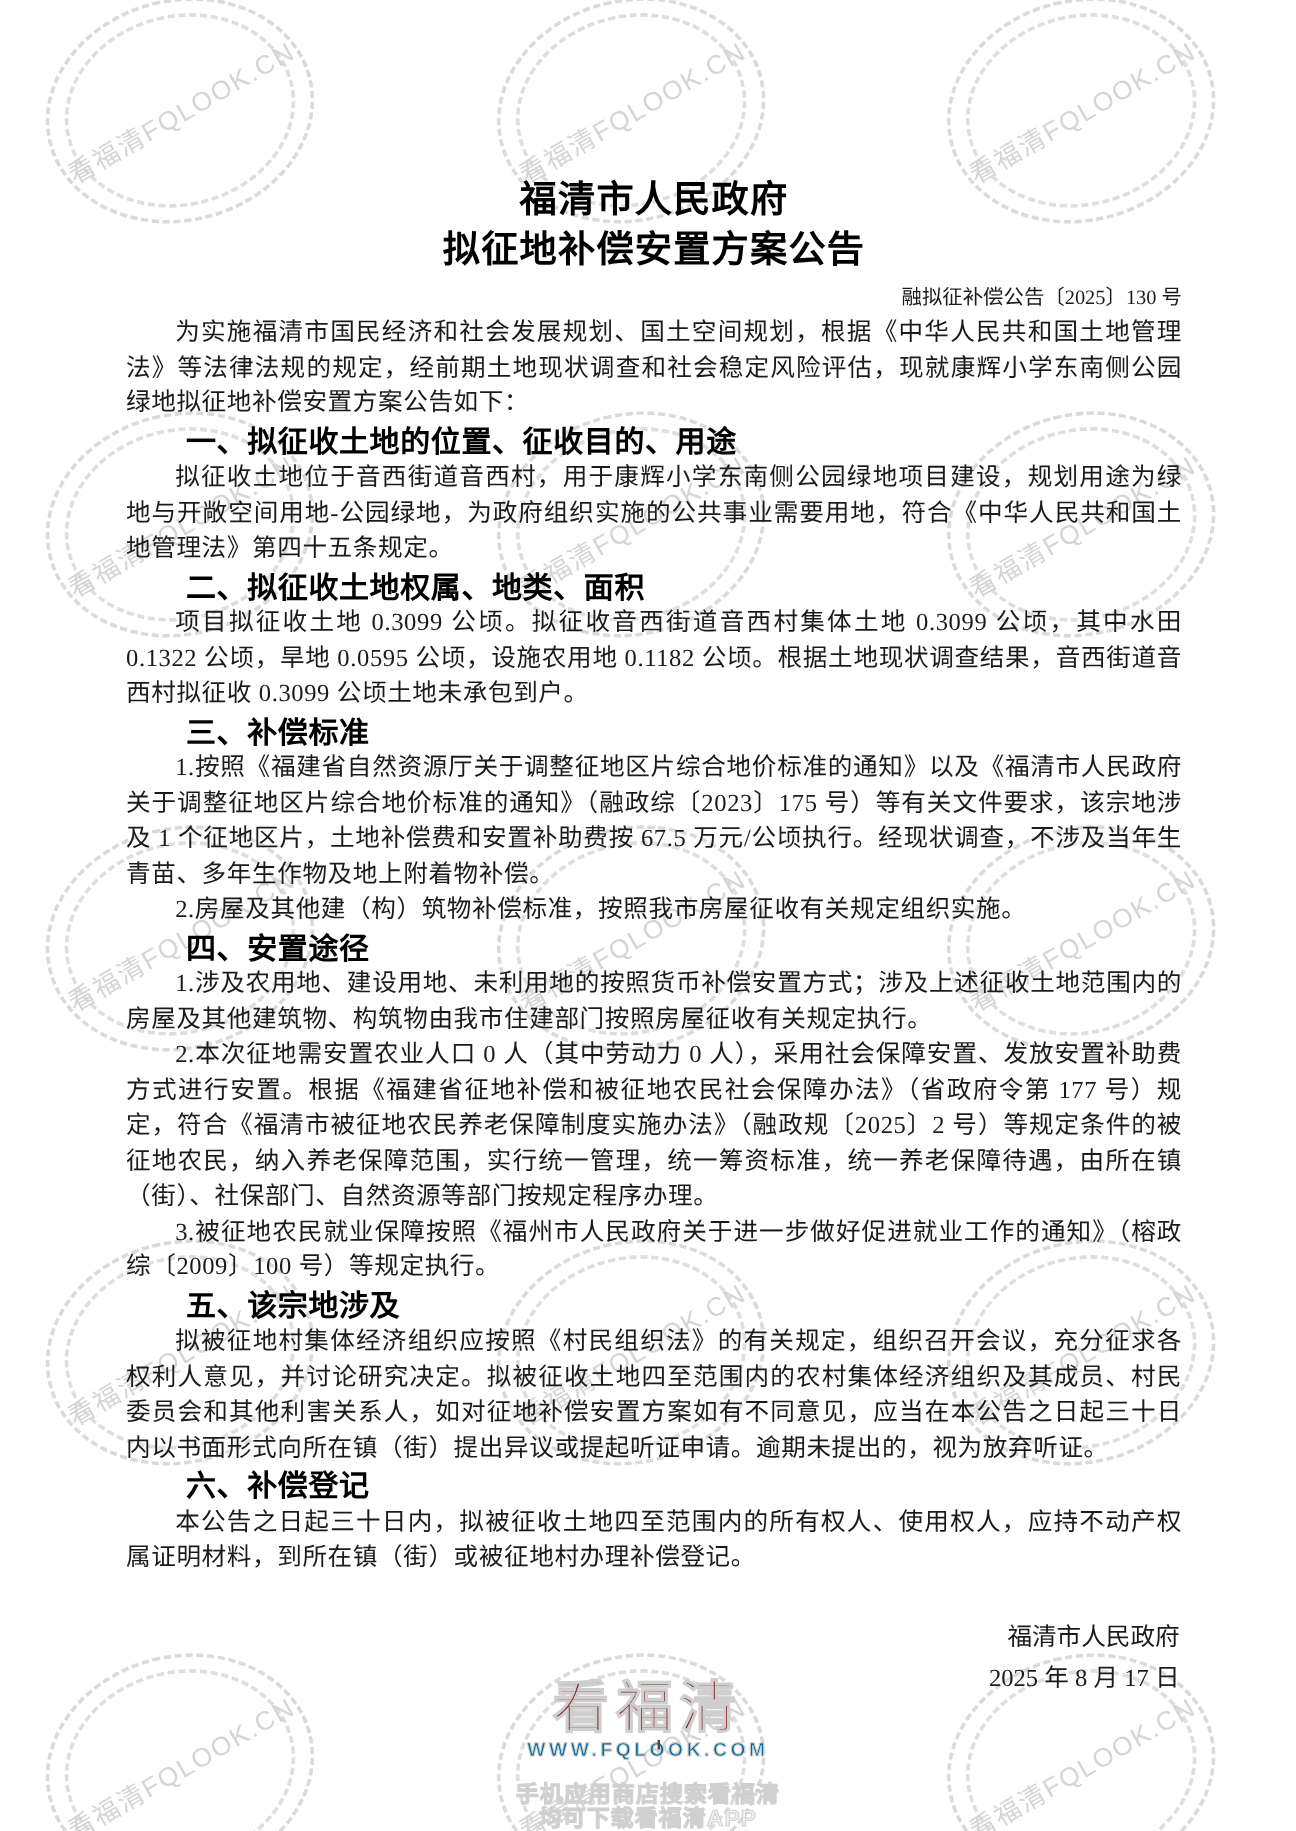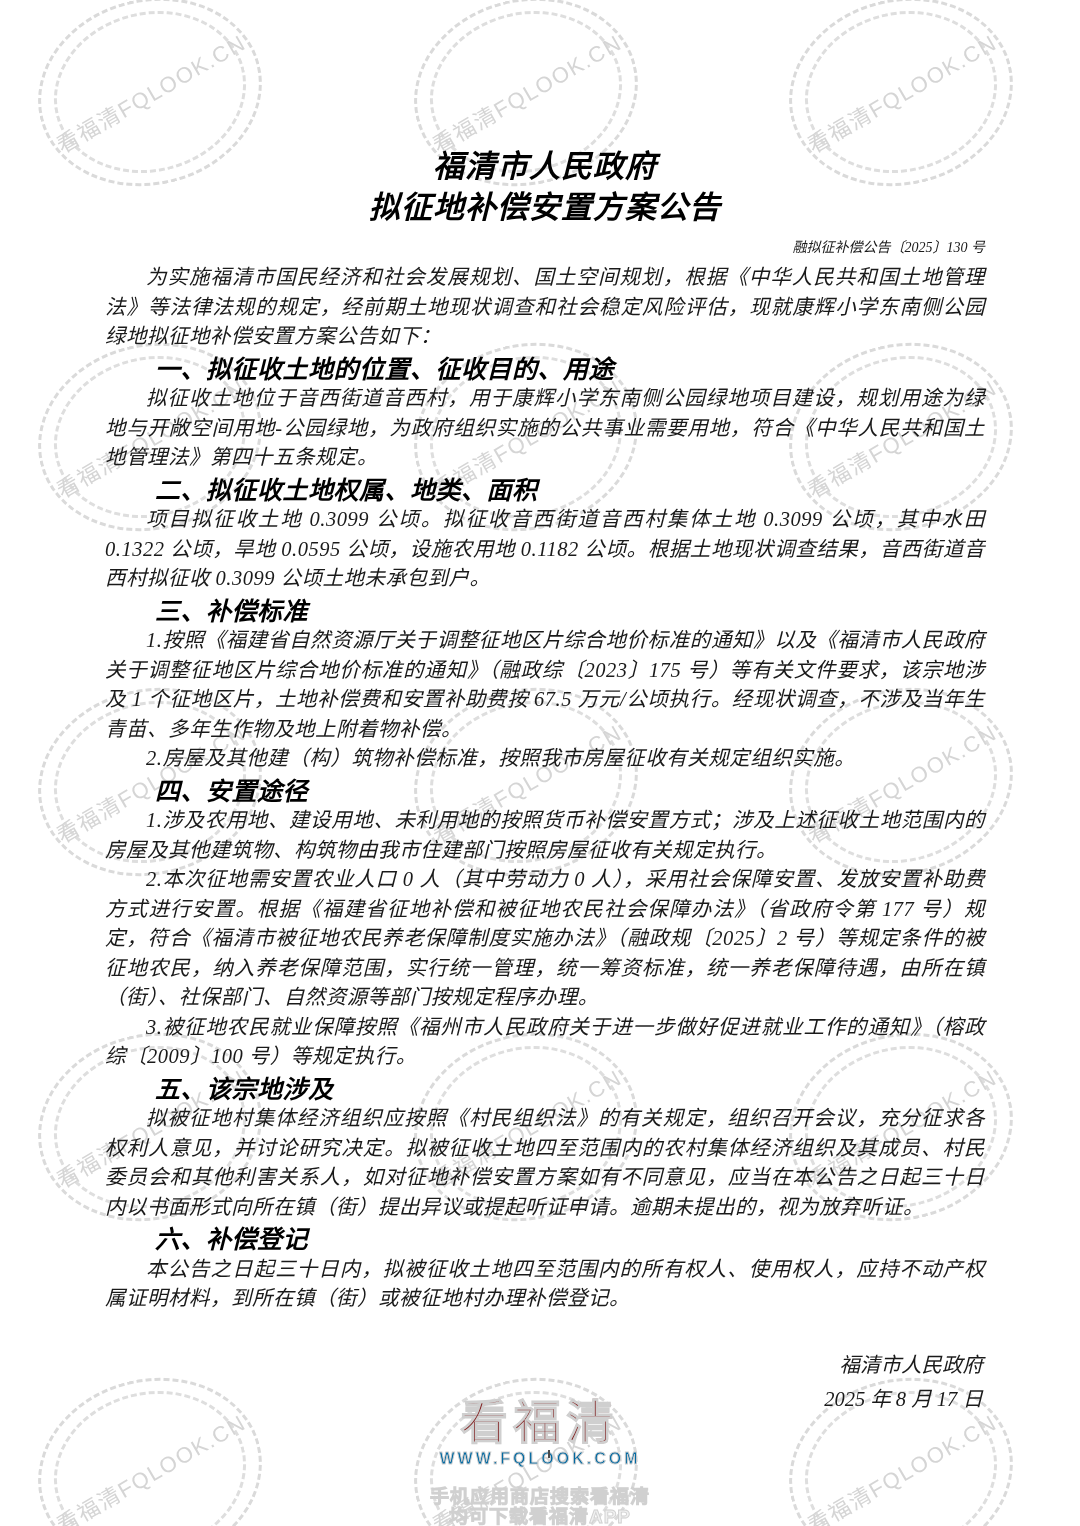--- a/index.html
+++ b/index.html
@@ -101,34 +101,33 @@
     z-index: 2;
   }
 
   
   .content {
     position: absolute;
     left: 105px;
     top: 146px;
     width: 880px;
     z-index: 2;
-    font-style: italic;
   }
   .doc-title {
     text-align: center;
     font-family: "Liberation Sans", "DejaVu Sans", sans-serif;
     font-weight: bold;
     font-size: 31px;
     line-height: 41px;
     color: #000000;
     letter-spacing: 1px;
   }
   .doc-number {
     text-align: right;
-    font-size: 14px;
+    font-size: 17px;
     line-height: 30px;
     margin-top: 5px;
     color: #1a1a1a;
   }
   .para {
     margin: 0;
     font-size: 20.5px;
     line-height: 29.5px;
     text-align: justify;
     text-indent: 2em;

